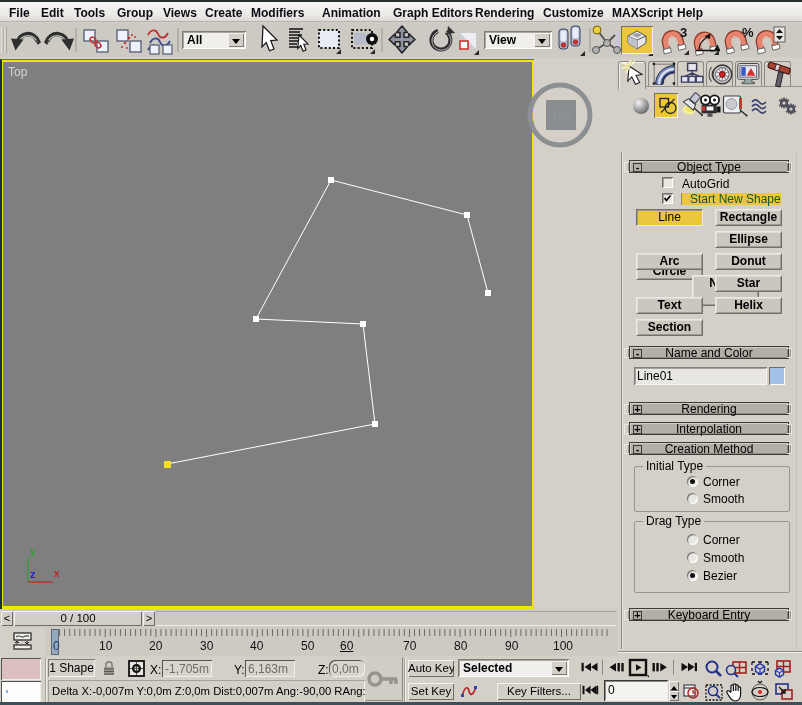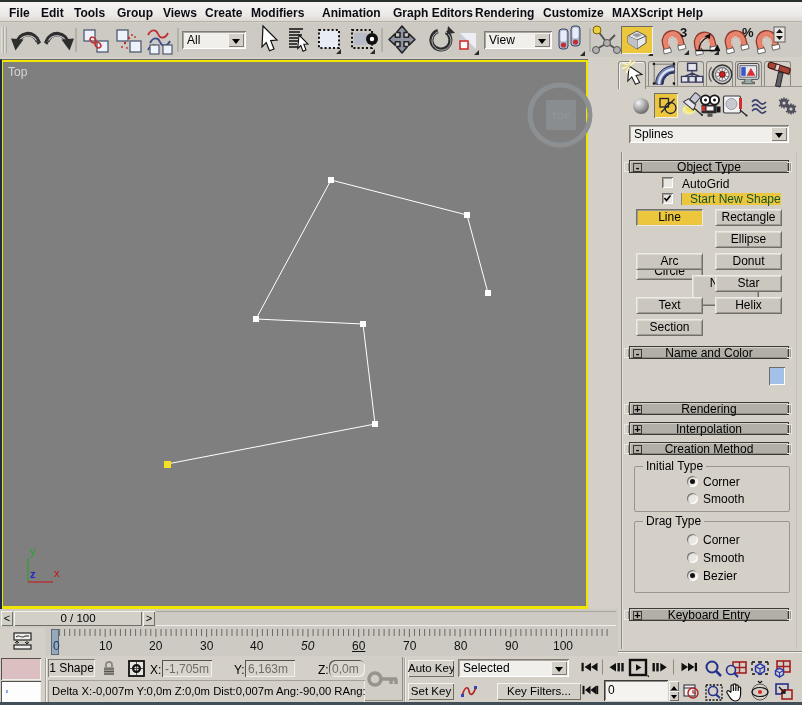--- a/index.html
+++ b/index.html
@@ -16,44 +16,44 @@
 #topline { left:0; top:0; width:802px; height:2px; background:#28302e; }
 #menubar {
   left:0; top:2px; width:802px; height:20px;
   background:linear-gradient(#f6f5f4,#ebe9e6 70%,#dddad5);
   border-bottom:1px solid #b5b2ab;
 }
 #menubar span { position:absolute; top:4px; font-size:12px; color:#0a0a12; font-weight:600; letter-spacing:0px; }
 
 #toolbar { left:0; top:23px; width:802px; height:34px; background:#cdcac3; }
 .fly { position:absolute; width:0; height:0; border-left:5px solid transparent; border-bottom:5px solid #2a2a2a; }
-.combo { position:absolute; background:#f0efec; box-shadow: inset 1px 1px 0 #7e7c76, inset -1px -1px 0 #fff, inset 2px 2px 0 #aaa79f; }
+.combo { position:absolute; background:#f0efec; box-shadow: inset 1px 1px 0 #7e7c76, inset -1px -1px 0 #fff, inset 2px 2px 0 #aaa79f; font-weight: bold; }
 .combo .txt { position:absolute; left:5px; top:2px; font-size:12px; }
 .combo .cbtn { position:absolute; right:2px; top:2px; bottom:2px; width:16px; background:#d4d0c8;
   box-shadow: inset 1px 1px 0 #f4f2ee, inset -1px -1px 0 #7e7c76; }
 .combo .cbtn:after { content:""; position:absolute; left:4px; top:6px; border:4px solid transparent; border-top:5px solid #000; }
 
-#vpwrap { left:0px; top:59px; width:588px; height:550px; background:#f0e400; border-left:2px solid #1c2b45; border-top:1px solid #6a6a6a; }
+#vpwrap { left:0px; top:59px; width:534px; height:550px; background:#f0e400; border-left:2px solid #1c2b45; border-top:1px solid #6a6a6a; }
 #vp { position:absolute; left:1px; top:2px; right:2px; bottom:3px; background:#7f7f7f; }
 #vplabel { position:absolute; left:5px; top:3px; color:#d5d5d5; font-size:12px; }
 
 #panel { left:618px; top:57px; width:184px; height:592px; background:#d4d0c8; }
 .tab { position:absolute; top:4px; height:26px; background:#d4d0c8;
   border:1px solid #8a8880; border-bottom:none; border-radius:3px 3px 0 0; }
 .roll { position:absolute; left:11px; width:160px; height:13px; background:#b2afa7;
   border:1px solid #3c3a36; font-size:12px; text-align:center; color:#000;
   box-shadow: inset 1px 1px 0 #d3cfc7, inset -1px -1px 0 #8e8b84; line-height:12px; }
 .roll .pm { position:absolute; left:3px; top:2px; width:9px; height:9px; background:#b2afa7;
   border:1px solid #3c3a36; font-size:11px; line-height:7px; text-align:center; font-weight:bold; }
 .brk { left:6px; width:5px; height:10px; border:1px solid #e9e6df; border-right:none; box-shadow:-1px 0 0 #99968f inset; }
 .brk.r { left:auto; right:10px; border:1px solid #e9e6df; border-left:none; }
 .mxbtn { position:absolute; background:#cbc7bf; font-size:12px; text-align:center; color:#000;
   border:1px solid #716f6a; border-right-color:#eceae6; border-bottom-color:#eceae6;
   box-shadow: inset 1px 1px 0 #9d9a93; line-height:14px; }
-.mxbtn.up { border-color:#eceae6 #716f6a #716f6a #eceae6; box-shadow: inset 1px 1px 0 #dedbd4, inset -1px -1px 0 #9d9a93; }
+.mxbtn.up { border-color:#eceae6 #716f6a #716f6a #eceae6; box-shadow: inset 1px 1px 0 #dedbd4, inset -1px -1px 0 #9d9a93; font-weight: bold; }
 .mxbtn.yel { background:#ecc63c; }
 .chk { position:absolute; width:11px; height:11px; background:#e9e7e2;
   box-shadow: inset 1px 1px 0 #716f6a, inset -1px -1px 0 #fff, inset 2px 2px 0 #a5a29b; }
 .radio { position:absolute; width:11px; height:11px; border-radius:50%; background:#e9e7e2;
   box-shadow: inset 1px 1px 1px #6f6d68, inset -1px -1px 1px #fff; }
 .radio.sel:after { content:""; position:absolute; left:3px; top:3px; width:5px; height:5px; border-radius:50%; background:#111; }
 .grp { position:absolute; border:1px solid #999690; border-radius:2px; }
 .grp .gt { position:absolute; left:8px; top:-8px; background:#d4d0c8; padding:0 3px; font-size:12px; }
 .ptxt { position:absolute; font-size:12px; color:#000; white-space:nowrap; }
 
@@ -393,24 +393,20 @@
         <g transform="translate(7 7)">
           <circle cx="7" cy="8" r="4.2"></circle>
           <g stroke="#52525e" stroke-width="1.6">
               <path d="M7 2.5 v11 M2 5 l10 6 M2 11 l10 -6 M4.2 3.4 l5.6 9.2 M9.8 3.4 l-5.6 9.2"></path>
             </g>
           <circle cx="7" cy="8" r="1.6" fill="#d4d0c8"></circle>
         </g>
       </g>
     </svg>
 
-    <div class="combo" style="left:11px; top:68px; width:160px; height:18px;">
-      <div class="txt">Splines</div>
-        <div class="cbtn"></div>
-    </div>
 
     <div class="roll" style="top:103px;"><span class="pm">-</span>Object Type</div>
     <div class="chk" style="left:44px; top:120px;"></div>
     <div class="ptxt" style="left:64px; top:120px;">AutoGrid</div>
     <div class="chk" style="left:44px; top:136px;">
       <svg width="11" height="11" style="left:0;top:0">
           <path d="M2.5 5 L4.5 7.5 L8.5 2.5" stroke="#000" stroke-width="1.6" fill="none"></path>
         </svg>
     </div>
     <div class="abs" style="left:63px; top:136px; width:100px; height:12px; background:#ecc63c; border-left:1px solid #888;">
@@ -422,20 +418,23 @@
     <div class="mxbtn up" style="left:97px; top:174px; width:67px; height:17px;">Ellipse</div>
     <div class="mxbtn up" style="left:18px; top:196px; width:67px; height:17px;">Arc</div>
     <div class="mxbtn up" style="left:97px; top:196px; width:67px; height:17px;">Donut</div>
     <div class="mxbtn up" style="left:34px; top:218px; width:67px; height:31px;margin-left:40px;">NGon</div>
     <div class="mxbtn up" style="left:97px; top:218px; width:67px; height:17px;">Star</div>
     <div class="mxbtn up" style="left:18px; top:240px; width:67px; height:17px;">Text</div>
     <div class="mxbtn up" style="left:97px; top:240px; width:67px; height:17px;">Helix</div>
     <div class="mxbtn up" style="left:18px; top:262px; width:67px; height:17px;">Section</div>
 
     <div class="roll" style="top:289px;"><span class="pm">-</span>Name and Color</div>
+    <div class="abs sunken2" style="left:16px; top:310px; width:133px; height:18px; background:#e9e7e2;">
+      <div class="ptxt" style="left:3px; top:2px; color:#000;">Line01</div>
+    </div>
     <div class="abs" style="left:151px; top:310px; width:16px; height:18px; background:#a3c0e8; box-shadow: inset 1px 1px 0 #6f6d68, inset -1px -1px 0 #fff;"></div>
 
     <div class="roll" style="top:345px;"><span class="pm">+</span>Rendering</div>
     <div class="roll" style="top:365px;"><span class="pm">+</span>Interpolation</div>
     <div class="roll" style="top:385px;"><span class="pm">-</span>Creation Method</div>
 
     <div class="grp" style="left:16px; top:409px; width:156px; height:46px;">
       <div class="gt">Initial Type</div>
       <div class="radio sel" style="left:52px; top:9px;"></div>
       <div class="ptxt" style="left:68px; top:8px;">Corner</div>
@@ -483,22 +482,22 @@
       <rect x="1" y="13" width="17" height="4" fill="#f0eeea" stroke="#222" stroke-width="1.2"></rect>
       <path d="M4 12 l0 -3 m-2 2 l2 -2 l2 2 M14 9 l0 3 m-2 -2 l2 2 l2 -2" stroke="#222" fill="none"></path>
     </svg>
     <svg width="618" height="28" style="left:0; top:0;" id="ruleticks">
         <path d="M54.5 1 V 9 M59.6 1 V 8 M64.6 1 V 8 M69.7 1 V 8 M74.8 1 V 8 M79.8 1 V 8 M84.9 1 V 8 M90.0 1 V 8 M95.1 1 V 8 M100.1 1 V 8 M105.2 1 V 9 M110.3 1 V 8 M115.3 1 V 8 M120.4 1 V 8 M125.5 1 V 8 M130.6 1 V 8 M135.6 1 V 8 M140.7 1 V 8 M145.8 1 V 8 M150.8 1 V 8 M155.9 1 V 9 M161.0 1 V 8 M166.0 1 V 8 M171.1 1 V 8 M176.2 1 V 8 M181.2 1 V 8 M186.3 1 V 8 M191.4 1 V 8 M196.5 1 V 8 M201.5 1 V 8 M206.6 1 V 9 M211.7 1 V 8 M216.7 1 V 8 M221.8 1 V 8 M226.9 1 V 8 M232.0 1 V 8 M237.0 1 V 8 M242.1 1 V 8 M247.2 1 V 8 M252.2 1 V 8 M257.3 1 V 9 M262.4 1 V 8 M267.4 1 V 8 M272.5 1 V 8 M277.6 1 V 8 M282.6 1 V 8 M287.7 1 V 8 M292.8 1 V 8 M297.9 1 V 8 M302.9 1 V 8 M308.0 1 V 9 M313.1 1 V 8 M318.1 1 V 8 M323.2 1 V 8 M328.3 1 V 8 M333.4 1 V 8 M338.4 1 V 8 M343.5 1 V 8 M348.6 1 V 8 M353.6 1 V 8 M358.7 1 V 9 M363.8 1 V 8 M368.8 1 V 8 M373.9 1 V 8 M379.0 1 V 8 M384.1 1 V 8 M389.1 1 V 8 M394.2 1 V 8 M399.3 1 V 8 M404.3 1 V 8 M409.4 1 V 9 M414.5 1 V 8 M419.5 1 V 8 M424.6 1 V 8 M429.7 1 V 8 M434.8 1 V 8 M439.8 1 V 8 M444.9 1 V 8 M450.0 1 V 8 M455.0 1 V 8 M460.1 1 V 9 M465.2 1 V 8 M470.2 1 V 8 M475.3 1 V 8 M480.4 1 V 8 M485.5 1 V 8 M490.5 1 V 8 M495.6 1 V 8 M500.7 1 V 8 M505.7 1 V 8 M510.8 1 V 9 M515.9 1 V 8 M520.9 1 V 8 M526.0 1 V 8 M531.1 1 V 8 M536.2 1 V 8 M541.2 1 V 8 M546.3 1 V 8 M551.4 1 V 8 M556.4 1 V 8 M561.5 1 V 9 M566.6 1 V 8 M571.6 1 V 8 M576.7 1 V 8 M581.8 1 V 8 M586.9 1 V 8 M591.9 1 V 8 M597.0 1 V 8 M602.1 1 V 8 M607.1 1 V 8" stroke="#6b6963" fill="none"></path>
       </svg>
     <div class="rlab" style="left:99px;">10</div>
     <div class="rlab" style="left:149px;">20</div>
     <div class="rlab" style="left:200px;">30</div>
     <div class="rlab" style="left:250px;">40</div>
-    <div class="rlab" style="left:301px;font-style:italic;">50</div>
-    <div class="rlab" style="left:352px;text-decoration:underline;">60</div>
+    <div class="rlab" style="left:301px;">50</div>
+    <div class="rlab" style="left:340px;text-decoration:underline;">60</div>
     <div class="rlab" style="left:403px;">70</div>
     <div class="rlab" style="left:454px;">80</div>
     <div class="rlab" style="left:505px;">90</div>
     <div class="rlab" style="left:553px;">100</div>
     <div class="abs" style="left:51px; top:1px; width:8px; height:26px; background:#94aabb; border:1px solid #5a6a78;">
       <div class="abs" style="left:1px; top:9px; font-size:12px; color:#223a66;">0</div>
     </div>
   </div>
   <div class="abs" id="status">
 

